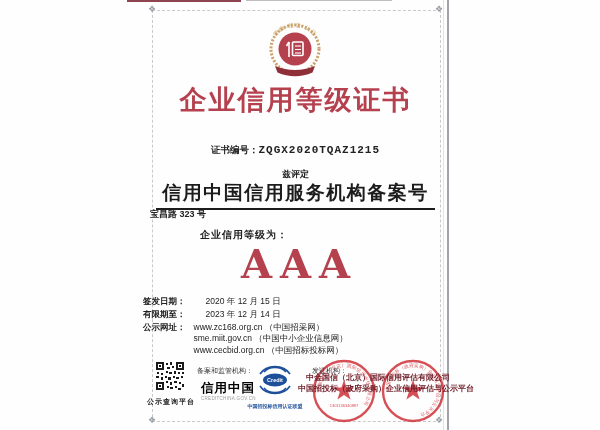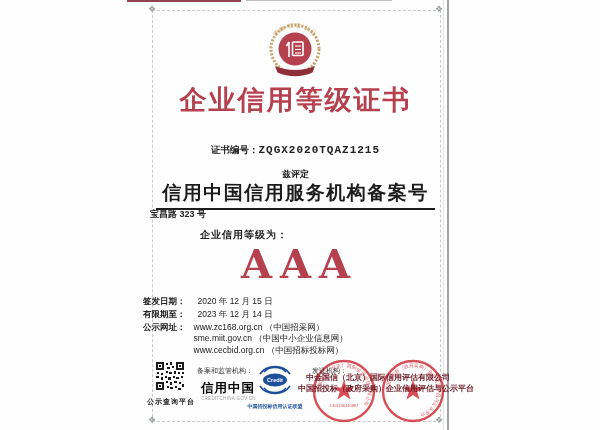--- a/index.html
+++ b/index.html
@@ -40,21 +40,21 @@
 
   .address{left:150px;top:208px;width:291px;font-size:9px;font-weight:bold;}
 
   .rating-label{left:200px;top:228px;font-size:10px;font-weight:bold;letter-spacing:1px;}
   .rating{left:150px;top:240px;width:291px;text-align:center;font-size:40px;font-weight:bold;
           color:#b5414f;letter-spacing:8px;padding-left:8px;box-sizing:border-box;
           font-family:"DejaVu Serif",serif;}
 
   .info-row{left:143px;display:flex;align-items:flex-start;font-size:8.5px;}
   .info-label{font-weight:bold;color:#222;white-space:nowrap;}
-  .info-value{margin-left:12px;color:#222;white-space:nowrap;}
+  .info-value{margin-left:20px;color:#222;white-space:nowrap;}
   .row-issue{top:296px;}
   .row-valid{top:309px;}
   .row-pub{top:322px;}
   .url-list{margin-left:8px;}
   .url-line{line-height:11.3px;color:#222;white-space:nowrap;}
 
   
   .qr{left:155px;top:361px;width:30px;height:30px;}
   .qr-caption{left:144px;top:397px;width:54px;text-align:center;font-size:7px;font-weight:bold;
               letter-spacing:1px;}

